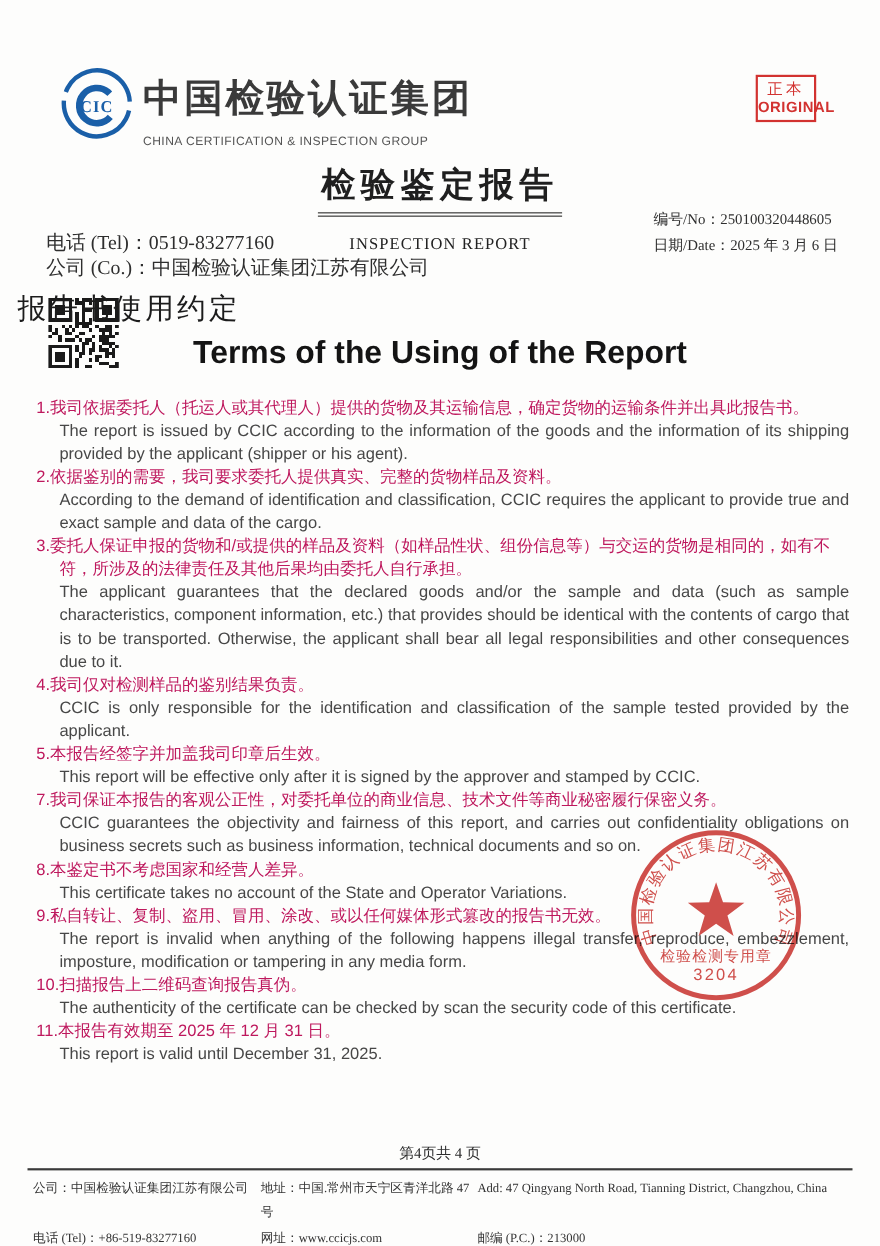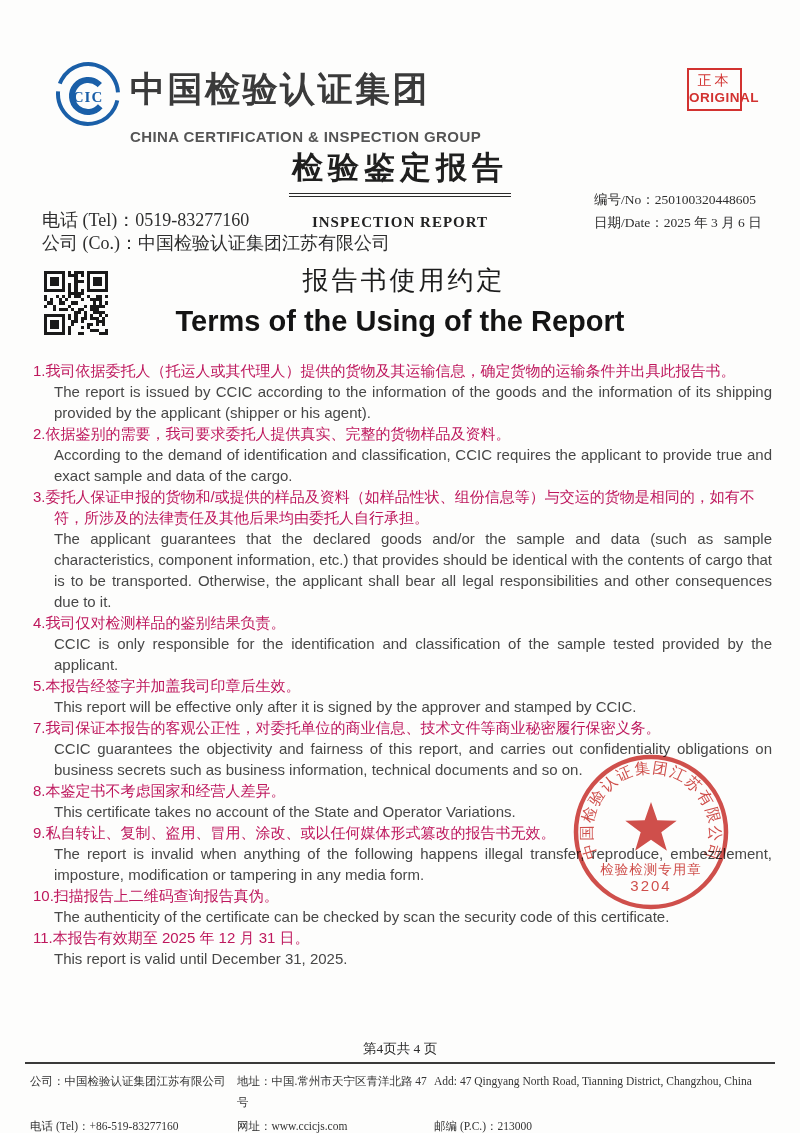--- a/index.html
+++ b/index.html
@@ -6,42 +6,42 @@
   html,body { background:#e8e8e8; }
   .page {
     position:relative; width:800px; height:1133px;
     background:#fdfdfc; overflow:hidden; margin:0 auto;
     font-family:"Liberation Sans", sans-serif; color:#333;
   }
   
   .logo-icon { position:absolute; left:54px; top:60px; width:68px; height:68px; }
   .logo-text { position:absolute; left:130px; top:66px; }
   .logo-name-cn { font-size:35px; font-weight:600; letter-spacing:2.5px; color:#3a3a3a; }
-  .logo-name-en { font-size:15px; letter-spacing:.4px; color:#555; margin-top:15px;font-weight:bold; }
+  .logo-name-en { font-size:11px; letter-spacing:.4px; color:#555; margin-top:10px; }
   .original-box {
     position:absolute; left:687px; top:68px; width:55px;
     border:2px solid #d23230; color:#d23230; text-align:center; padding:2px 0 4px;
   }
   .original-cn { font-size:14px; letter-spacing:3px; }
   .original-en { font-size:13.5px; font-weight:bold; letter-spacing:.5px; }
   
   .title-wrap { position:absolute; top:147px; left:0; right:0; text-align:center; }
   .title-cn {
     display:inline-block; font-family:"Liberation Serif", serif; font-weight:bold;
     font-size:31px; letter-spacing:5px; color:#1f1f1f;
     border-bottom:4px double #2a2a2a; padding:0 3px 4px;
   }
   .subtitle-en { position:absolute; top:214px; left:0; right:0; text-align:center;
-    font-family:"Liberation Serif", serif; font-size:15px; letter-spacing:1px; color:#222;font-weight:bold; }
+    font-family:"Liberation Serif", serif; font-size:15px; letter-spacing:1px; color:#222; }
   .meta-left  { position:absolute; left:42px;  top:201px; font-family:"Liberation Serif", serif; font-size:18px; line-height:23px; color:#2e2e2e;margin-top:8px; }
   .meta-right { position:absolute; left:594px; top:188px; font-family:"Liberation Serif", serif; font-size:13.5px; line-height:23px; color:#2e2e2e; }
   
   .qr { position:absolute; left:44px; top:264px; width:64px; height:78px; }
   .qr svg { width:100%; height:100%; shape-rendering:crispEdges; }
-  .heading-cn { position:absolute; top:263px; left:8px; right:0; text-align:center;
+  .heading-cn { position:absolute; top:263px; left:16px; right:0; 
     font-size:26px; font-weight:500; letter-spacing:3px; color:#1c1c1c; }
   .heading-en { position:absolute; top:305px; left:0; right:0; text-align:center;
     font-size:29px; font-weight:bold; color:#141414; }
   
   .terms { position:absolute; left:33px; right:28px; top:360px; font-size:15px; line-height:21px; }
   .term { padding-left:21px; }
   .term .cn { text-indent:-21px; color:#be185d; }
   .term .en { color:#474747; text-align:justify; }
   
   .stamp { position:absolute; left:569px; top:750px; width:164px; height:164px;

